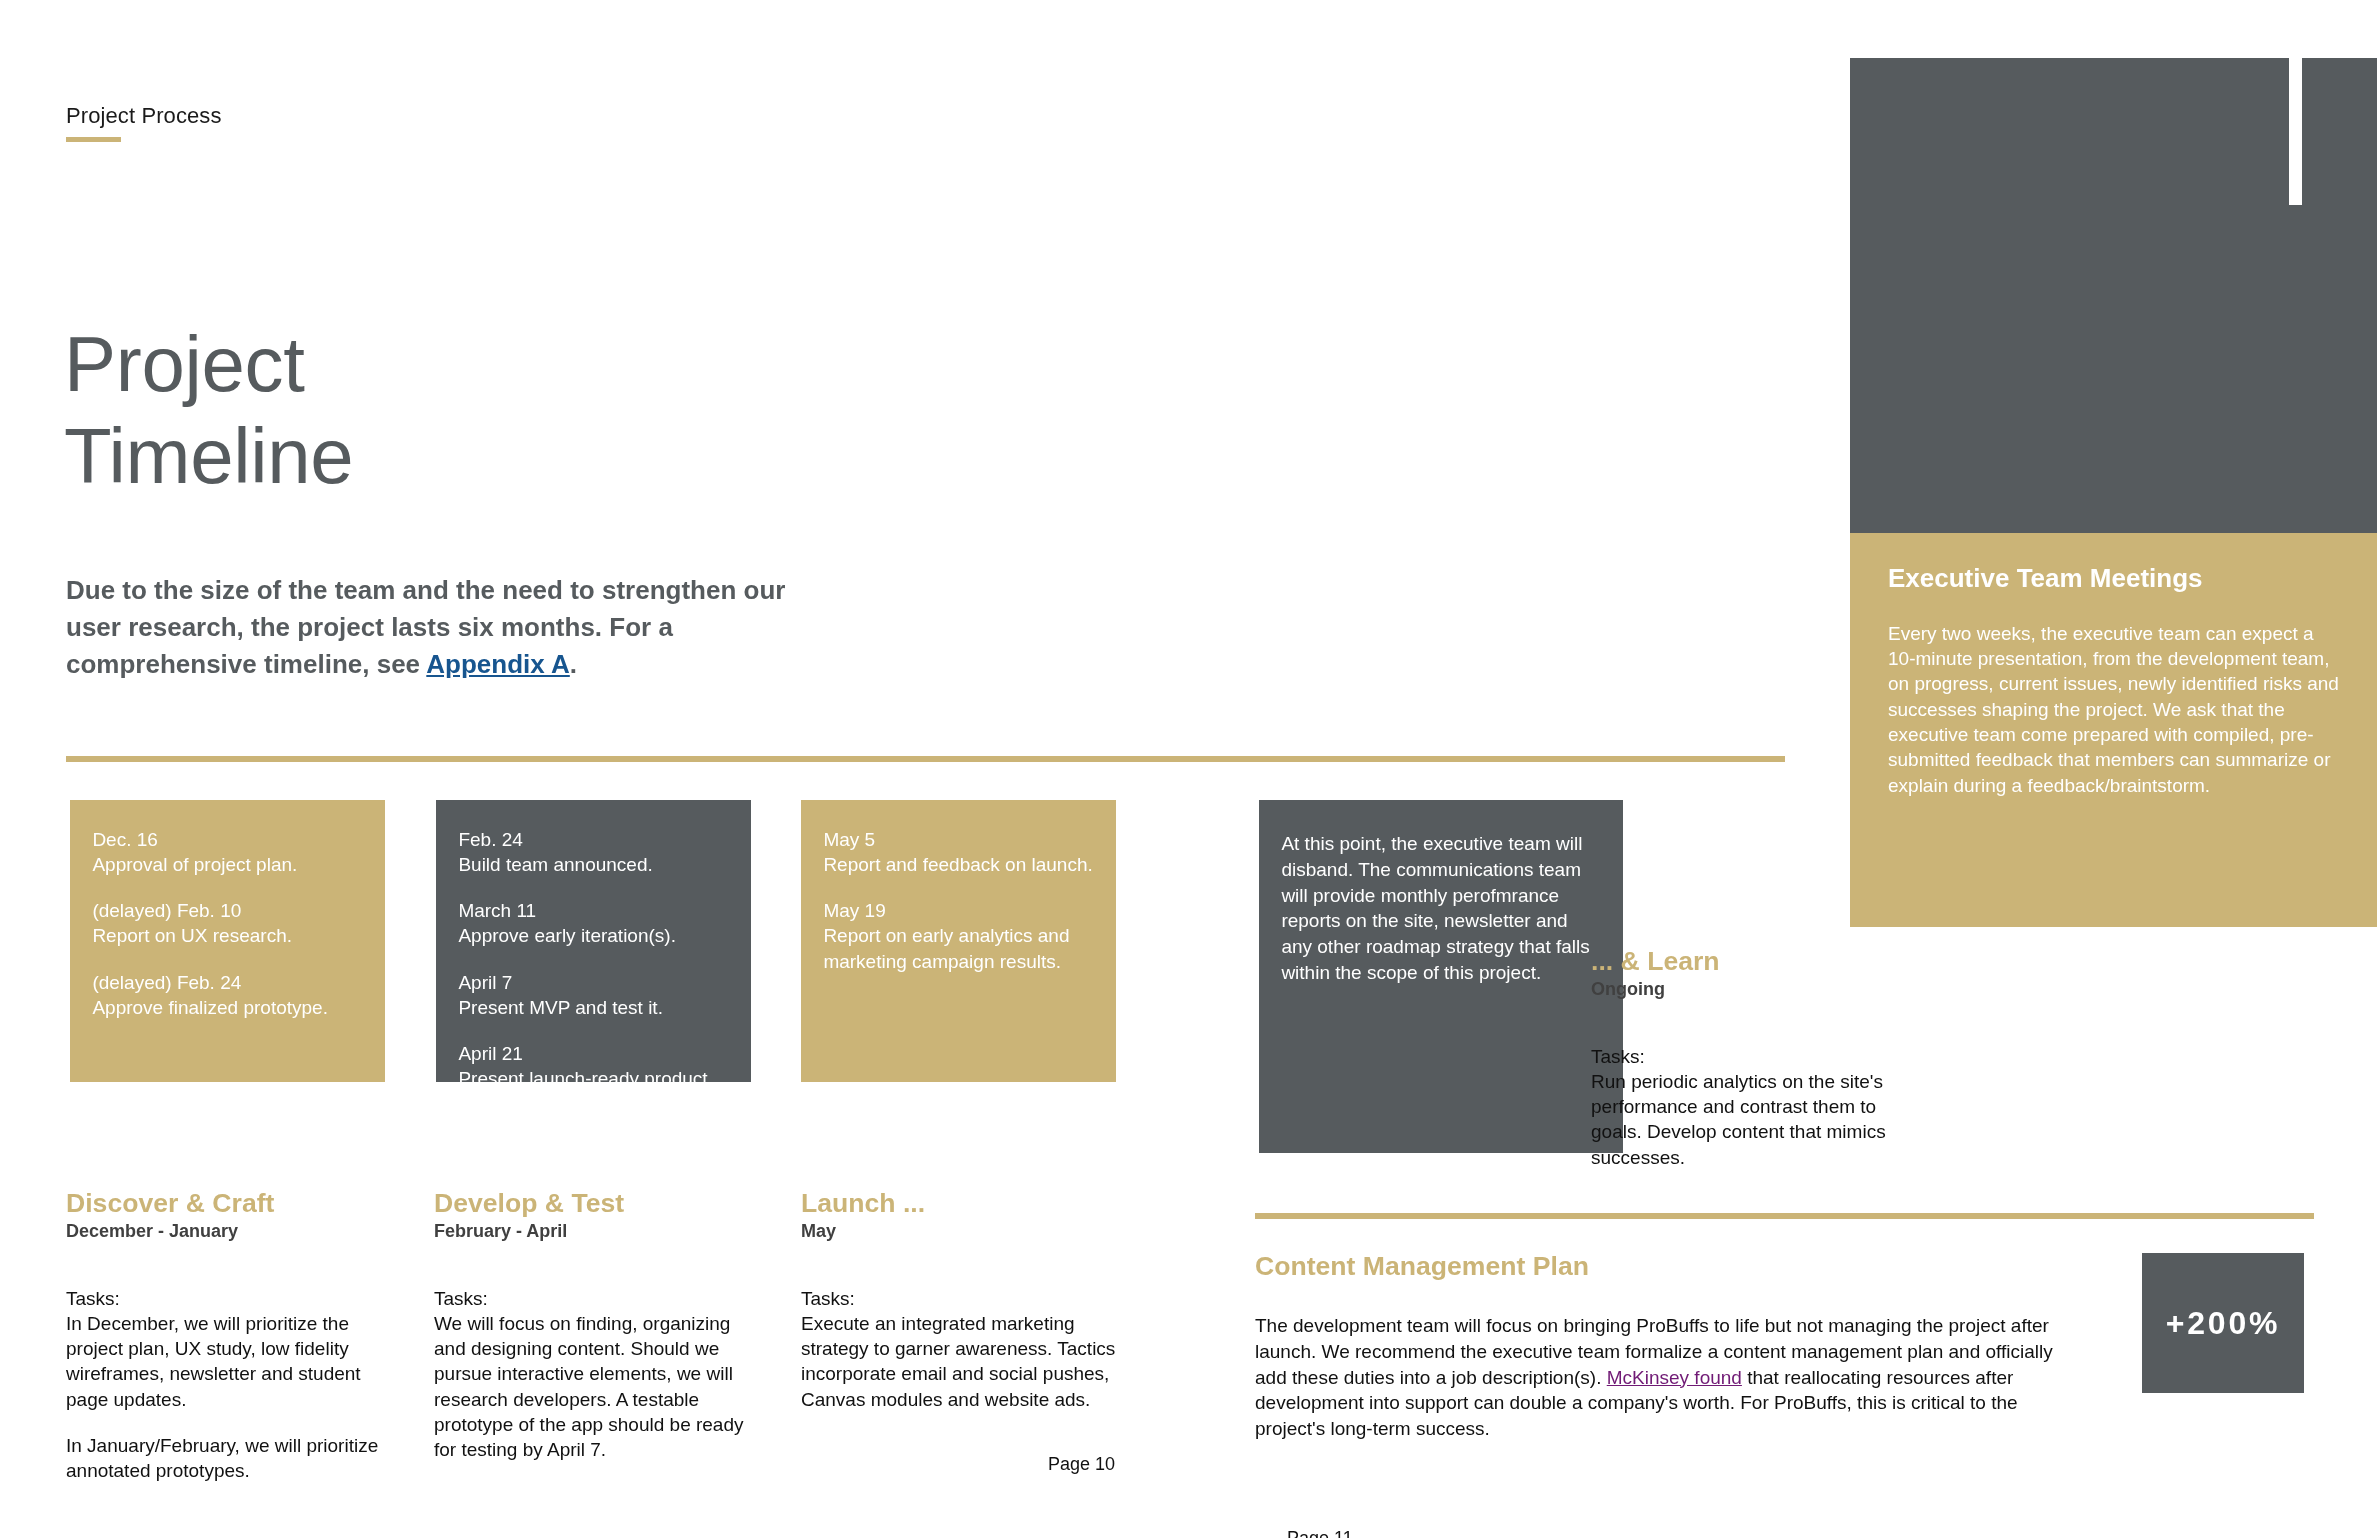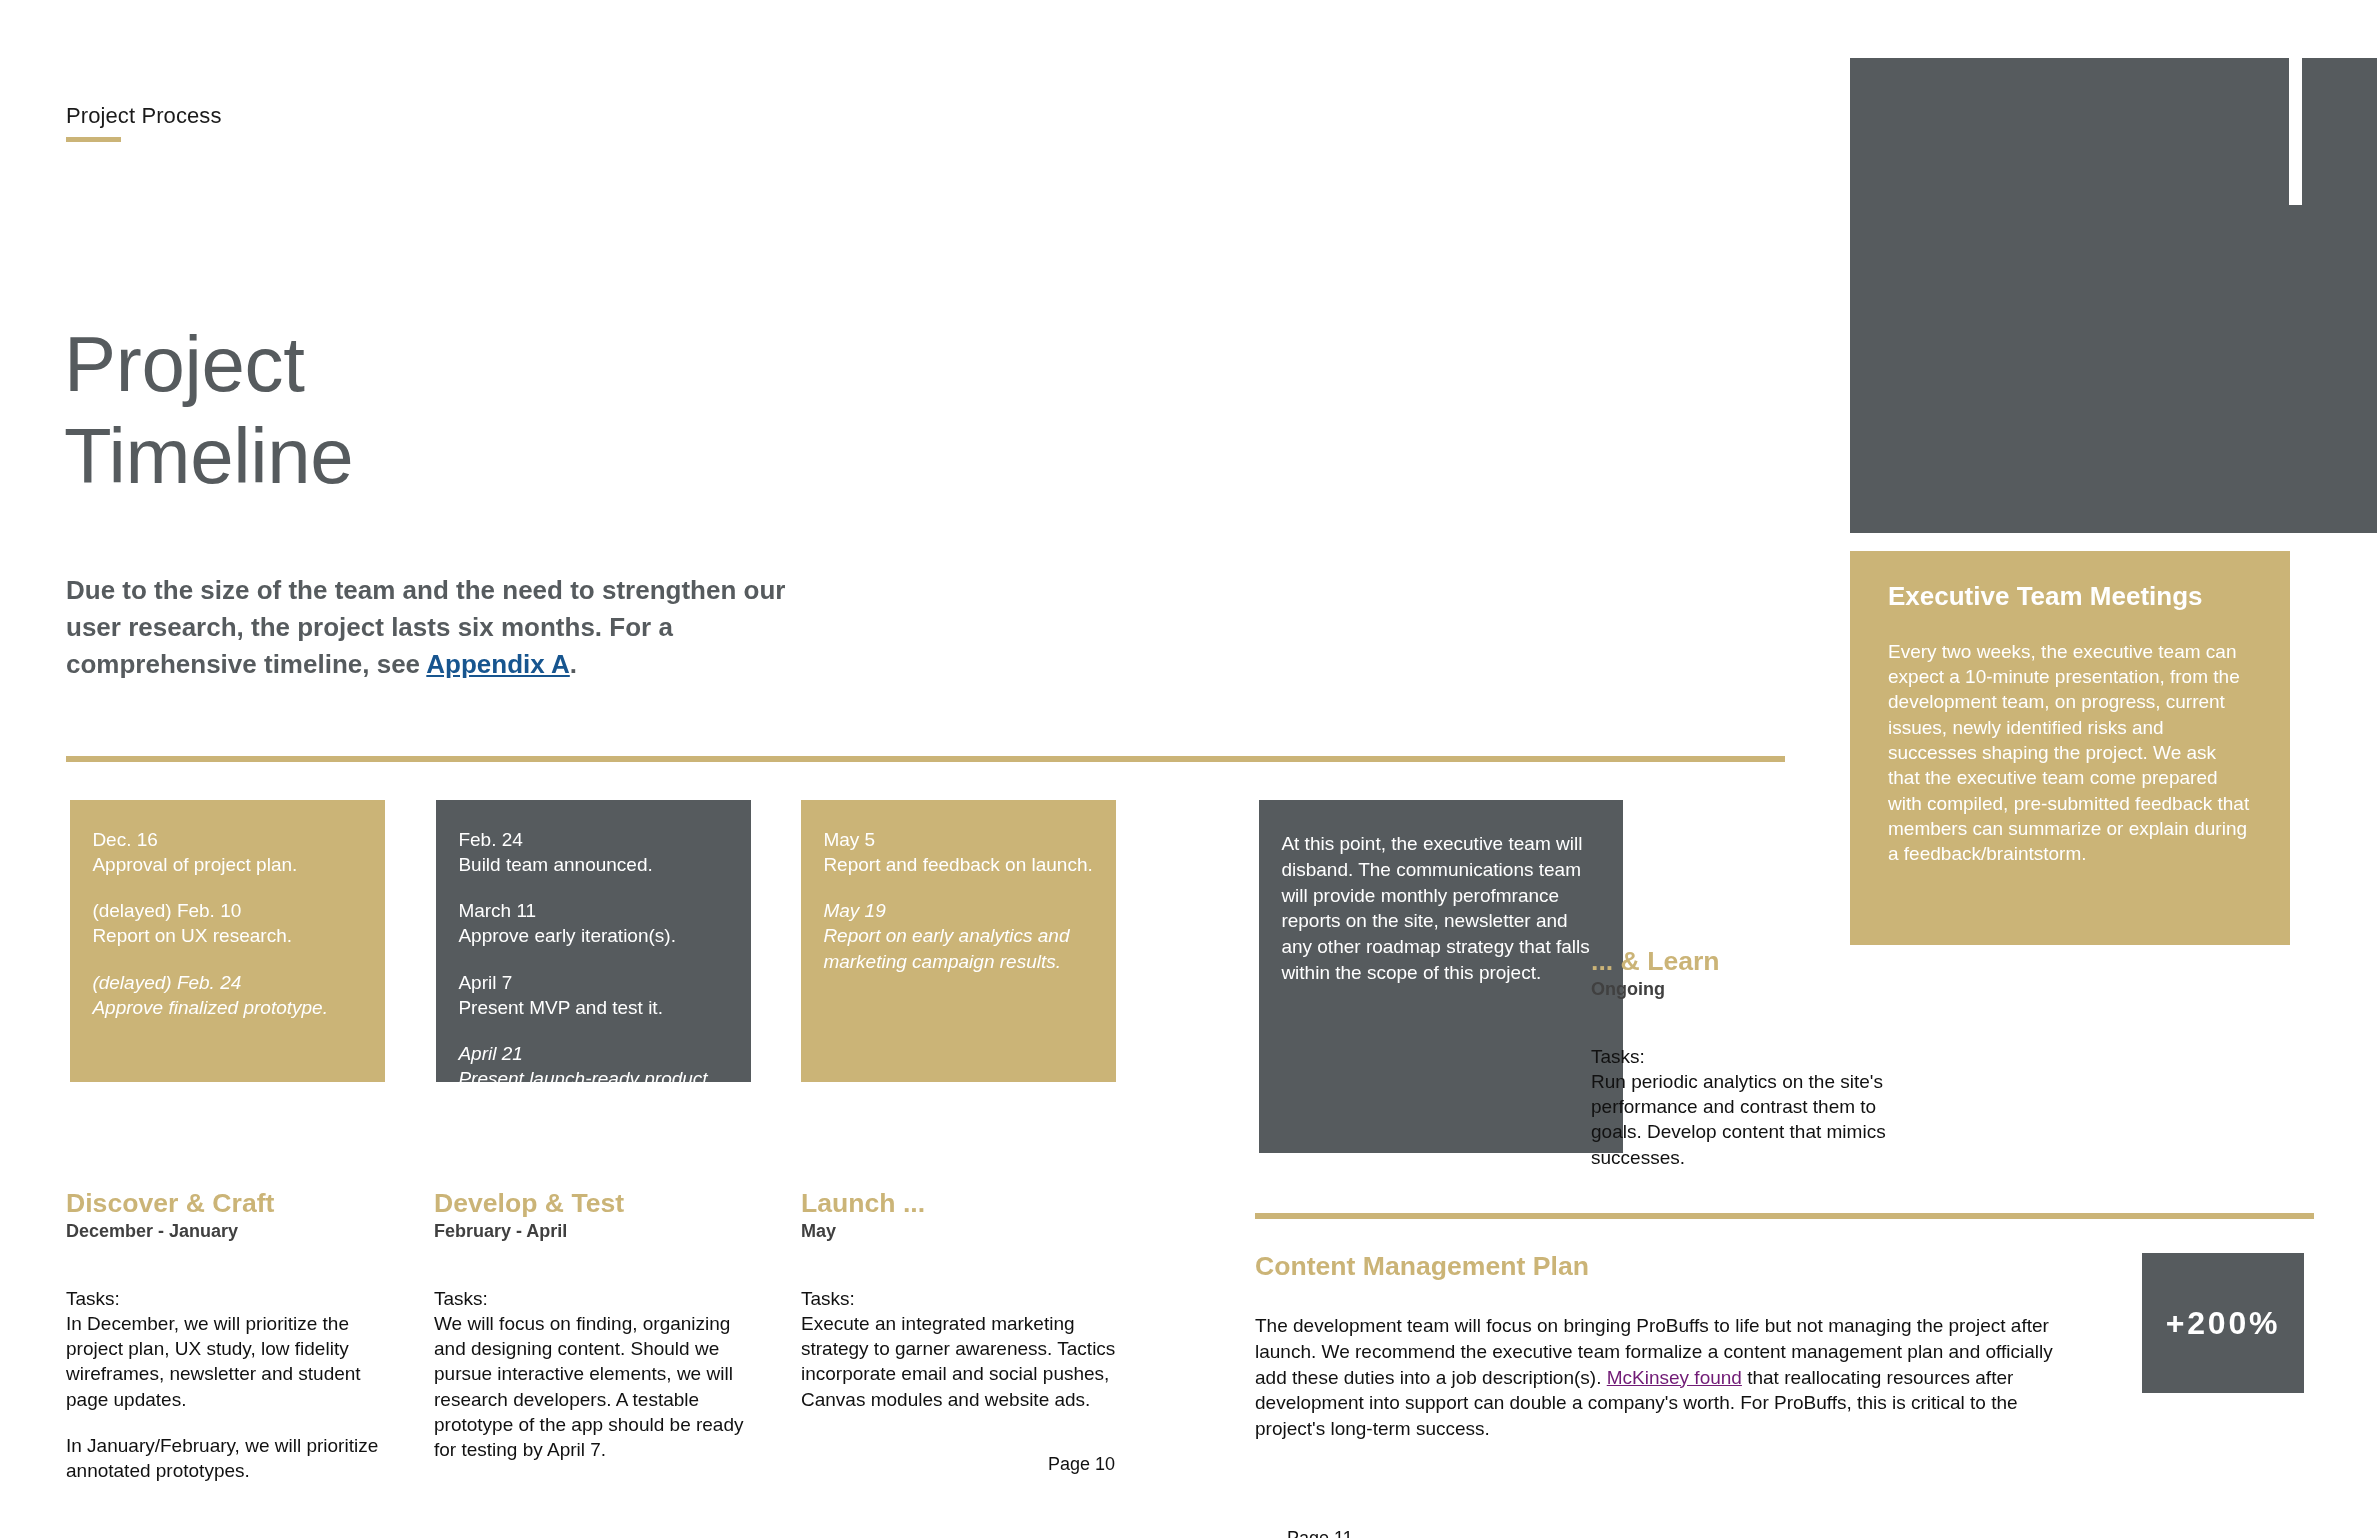--- a/index.html
+++ b/index.html
@@ -91,21 +91,21 @@
     height: 282px;
     box-sizing: border-box;
     padding: 26.6px 22.4px 0 22.4px;
     font-size: 19px;
     line-height: 1.33;
     color: #ffffff;
   }
   .card.gold { background: #cbb477; }
   .card.dark { background: #565b5e; }
   .card .blk { margin-bottom: 21px; }
-  .card .blk:last-child { margin-bottom: 0; font-style: italic; }
+  .card .blk:last-child { margin-bottom: 0; }
 
   #card-1 { left: 70px; }
   #card-2 { left: 436px; }
   #card-3 { left: 801px; }
   #card-4 {
     left: 1259px;
     width: 364px;
     height: 353px;
     padding: 31px 22.4px 0 22.4px;
     line-height: 1.36;
@@ -161,22 +161,22 @@
     top: 58px;
     width: 12.6px;
     height: 147px;
     background: #ffffff;
   }
 
   
   .exec-panel {
     position: absolute;
     left: 1850px;
-    top: 551px;
-    width: 440px;
+    top: 533px;
+    width: 527px;
     height: 394px;
     background: #cbb477;
     box-sizing: border-box;
     padding: 31px 38px 0 38px;
     color: #ffffff;
   }
   .exec-title {
     font-size: 26px;
     font-weight: bold;
     margin: 0 0 28px 0;

